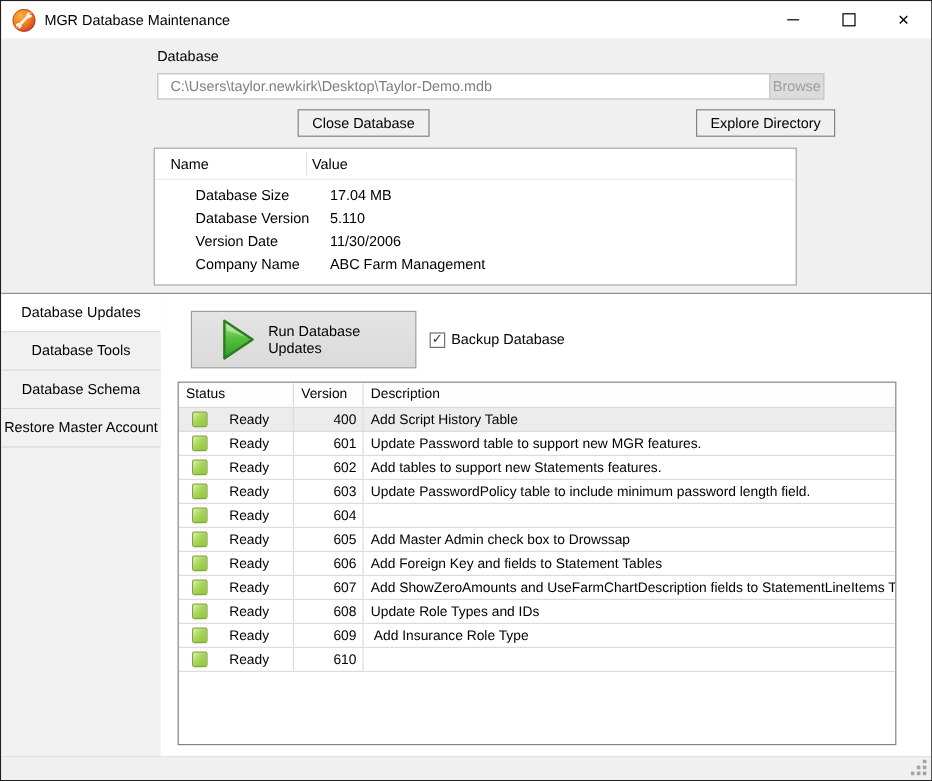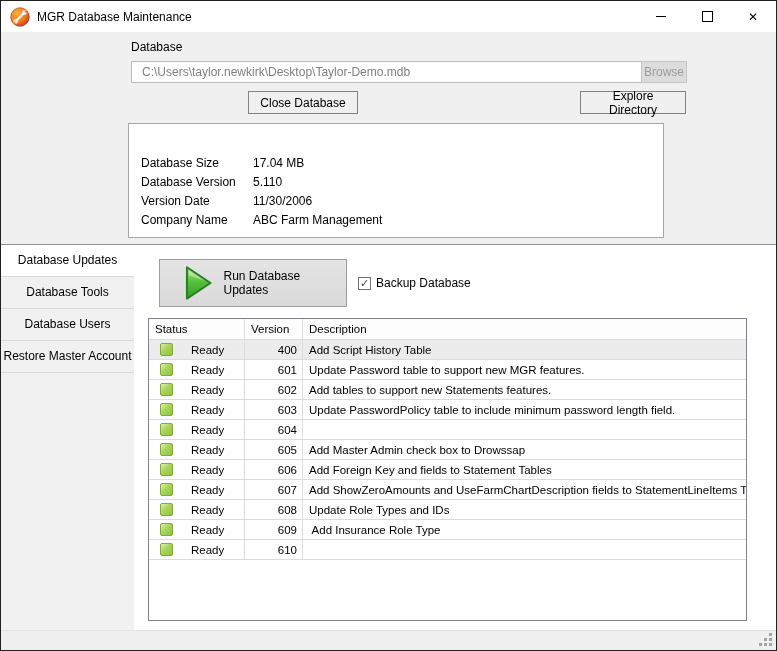--- a/index.html
+++ b/index.html
@@ -18,31 +18,31 @@
 
   
   .top-section{position:absolute;left:0;top:31px;width:100%;height:213px;box-sizing:border-box;background:#f0f0f0;border-bottom:1px solid #8f8f8f;}
   .db-label{position:absolute;left:130px;top:8px;}
   .path-input{position:absolute;left:130px;top:29px;width:548px;height:22px;box-sizing:border-box;border:1px solid #bcbcbc;background:#fff;color:#7f7f7f;font-family:inherit;font-size:12px;padding:0 10px;outline:none;}
   .btn{position:absolute;box-sizing:border-box;display:flex;align-items:center;justify-content:center;background:#f0f0f0;border:1px solid #838383;font-family:inherit;font-size:12px;color:#000;cursor:default;}
   .btn.disabled{background:#dcdcdc;border:1px solid #c6c6c6;color:#9d9d9d;}
   .browse-btn{left:640px;top:29px;width:46px;height:22px;}
   .open-btn{left:130px;top:59px;width:105px;height:23px;margin-top:43px;}
   .closedb-btn{left:247px;top:59px;width:110px;height:23px;}
-  .explore-btn{left:579px;top:59px;width:106px;height:23px;}
+  .explore-btn{left:579px;top:59px;width:116px;height:23px;}
 
   
   .info-panel{position:absolute;left:127px;top:91px;width:536px;height:115px;box-sizing:border-box;background:#fff;border:1px solid #a6a6a6;}
   .info-header{position:absolute;left:0;top:0;right:0;height:25px;border-bottom:1px solid #ededed;}
   .info-header .col-sep{position:absolute;left:126px;top:3px;bottom:3px;width:1px;background:#e2e2e2;}
   .info-head-name{position:absolute;left:13px;top:6px;}
   .info-head-value{position:absolute;left:131px;top:6px;}
   .info-rows{position:absolute;left:0;top:29px;right:0;}
   .info-row{display:flex;height:19px;align-items:center;}
-  .info-name{width:118px;padding-left:12px;flex:0 0 auto;}
+  .info-name{width:118px;padding-left:12px;flex:0 0 auto;margin-left:22px;}
   .info-value{padding-left:0;margin-left:0;}
   .info-row .info-value{position:relative;left:0;}
   .info-row span.info-value{margin-left:0;}
   .info-row .info-name{box-sizing:border-box;}
   .info-row .info-value{padding-left:0;}
   .info-rows .info-row .info-value{margin-left:6px;}
 
   
   .bottom-left-strip{position:absolute;left:0;top:244px;width:133px;bottom:20px;background:#f1f1f1;}
   .content-area{position:absolute;left:133px;top:244px;right:0;bottom:20px;background:#fff;}
@@ -113,20 +113,25 @@
 
   <div class="top-section">
     <div class="db-label">Database</div>
     <input class="path-input" type="text" readonly="" value="C:\Users\taylor.newkirk\Desktop\Taylor-Demo.mdb" style="">
     <button class="btn disabled browse-btn">Browse</button>
     <button class="btn disabled open-btn">Open Database</button>
     <button class="btn closedb-btn">Close Database</button>
     <button class="btn explore-btn">Explore Directory</button>
 
     <div class="info-panel">
+      <div class="info-header">
+        <span class="info-head-name">Name</span>
+        <span class="info-head-value">Value</span>
+        <span class="col-sep"></span>
+      </div>
       <div class="info-rows">
           <div class="info-row">
             <span class="info-name">Database Size</span>
             <span class="info-value">17.04 MB</span>
           </div>
           <div class="info-row">
             <span class="info-name">Database Version</span>
             <span class="info-value">5.110</span>
           </div>
           <div class="info-row">
@@ -137,21 +142,21 @@
             <span class="info-name">Company Name</span>
             <span class="info-value">ABC Farm Management</span>
           </div>
         </div>
     </div>
   </div>
 
   <div class="bottom-left-strip">
       <div class="tab selected">Database Updates</div>
       <div class="tab">Database Tools</div>
-      <div class="tab">Database Users</div>
+      <div class="tab">Database Schema</div>
       <div class="tab">Restore Master Account</div>
     </div>
 
   <div class="content-area">
     <div class="run-btn">
       <svg width="30" height="36" viewBox="0 0 30 36">
         <defs>
           <linearGradient id="pg" x1="0" y1="0" x2="0" y2="1">
             <stop offset="0" stop-color="#b6e88a"></stop>
               <stop offset="0.45" stop-color="#57c13e"></stop>

